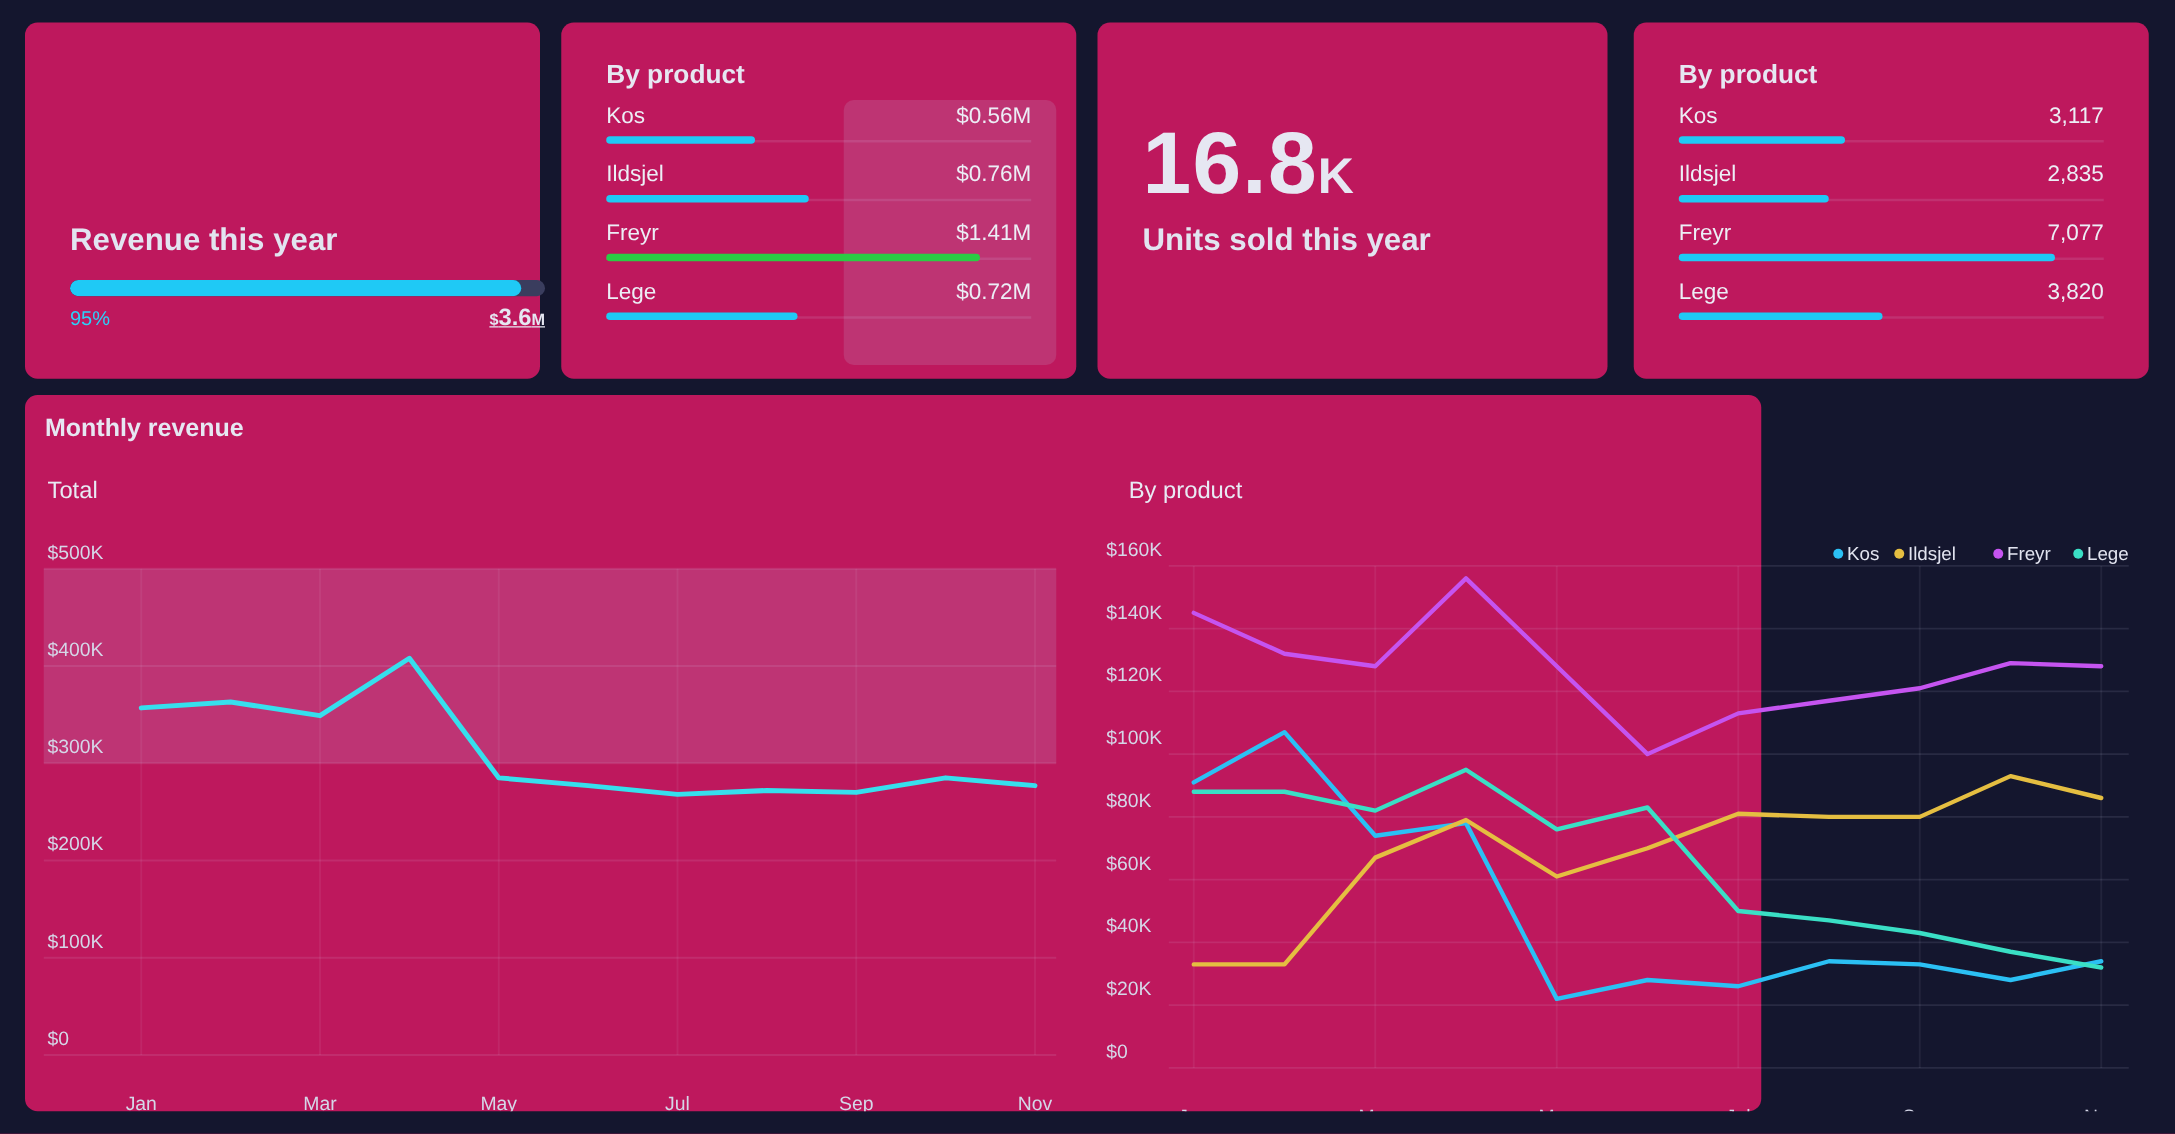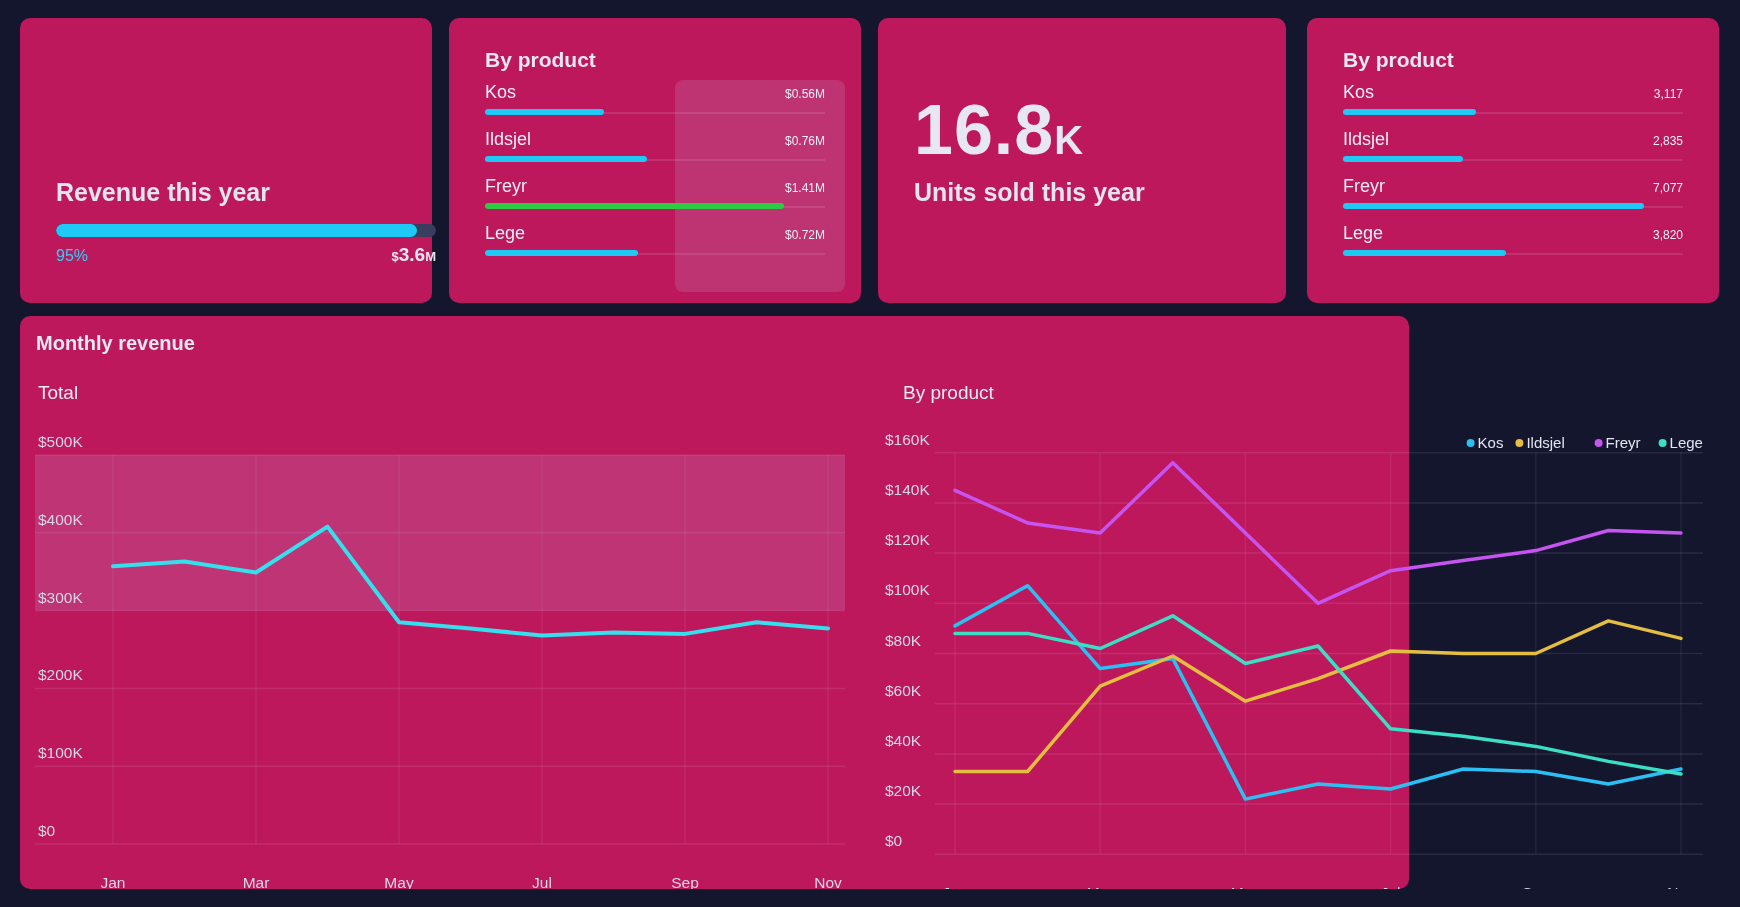--- a/index.html
+++ b/index.html
@@ -20,30 +20,30 @@
   .kpi-wrap{position:absolute;left:36px;top:72px;white-space:nowrap;}
   .kpi-cur,.kpi-unit{font-size:40px;font-weight:700;letter-spacing:1px;}
   .kpi-big{font-size:70px;font-weight:700;letter-spacing:1px;}
   .kpi-label{position:absolute;left:36px;top:160px;font-size:25px;color:#e2e4f0;font-weight:bold;}
   .progress-track{position:absolute;left:36px;top:206px;width:380px;height:13px;
     background:#3a3d5e;border-radius:7px;overflow:hidden;}
   .progress-fill{height:100%;border-radius:7px;background:#1fc9f5;}
   .progress-row{position:absolute;left:36px;top:226px;width:380px;display:flex;
     justify-content:space-between;align-items:baseline;}
   .progress-pct{color:#2bd1fa;font-size:16px;}
-  .progress-target{color:#e6e7f2;font-size:19px;font-weight:600;}
+  .progress-target{color:#e6e7f2;font-size:19px;font-weight:600;text-decoration:underline;}
   .progress-target .sm{font-size:13px;font-weight:700;}
 
   
   .list-title{position:absolute;left:36px;top:30px;font-size:21px;font-weight:700;}
   .rows{position:absolute;left:36px;top:64px;right:36px;}
   .prow{margin-bottom:13px;}
   .prow-head{display:flex;justify-content:space-between;align-items:baseline;height:22px;}
   .prow-label{font-size:18px;color:#eceef6;}
-  .prow-value{font-size:12px;color:#eceef6;}
+  .prow-value{font-size:18px;color:#eceef6;}
   .bar-wrap{position:relative;height:7px;margin-top:5px;}
   .bar-track{position:absolute;left:0;right:0;top:3px;height:2px;background:rgba(222,226,255,0.12);}
   .bar-fill{position:absolute;left:0;top:0;height:6px;border-radius:3px;}
   .value-overlay{position:absolute;top:62px;right:16px;width:170px;height:212px;
     background:rgba(190,196,232,0.16);border-radius:8px;}
 
   
   .monthly-title{position:absolute;left:16px;top:16px;font-size:20px;font-weight:700;}
   .chart-subtitle{position:absolute;top:66px;font-size:19px;color:#e8eaf4;}
   #subtitle-total{left:18px;}

